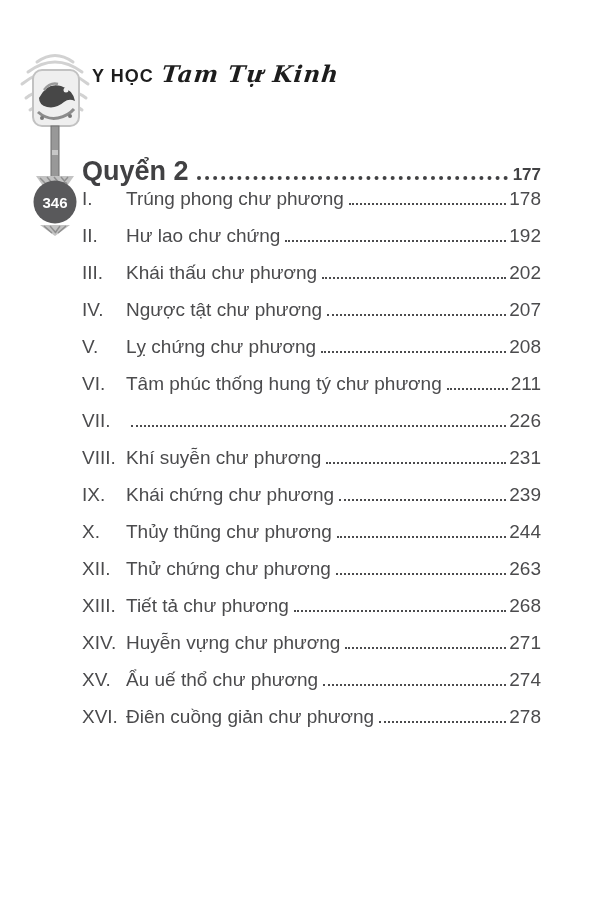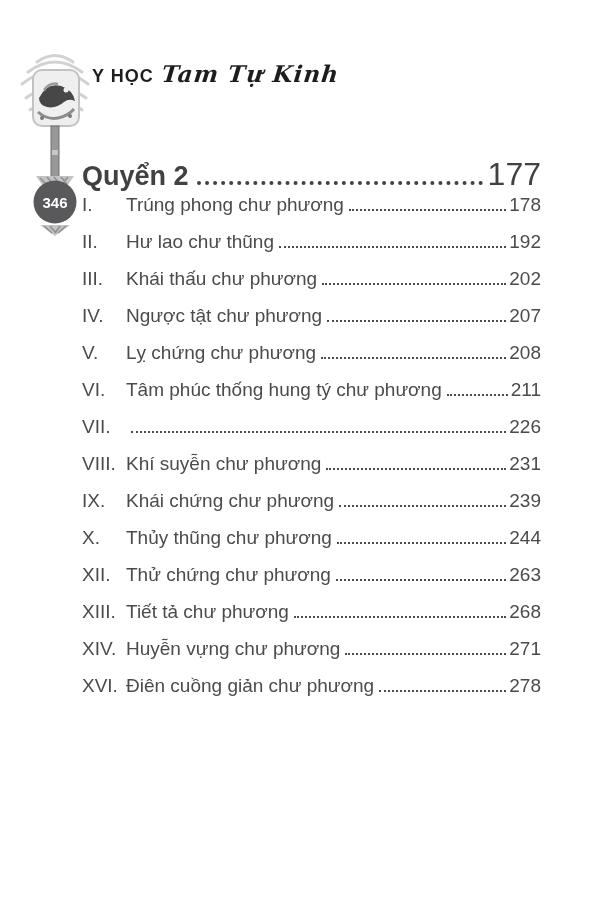--- a/index.html
+++ b/index.html
@@ -65,22 +65,22 @@
     font-weight: bold;
     white-space: nowrap;
   }
   .heading-dots {
     flex: 1;
     border-bottom: 4px dotted #414143;
     margin: 0 5px 6px 8px;
     min-width: 20px;
   }
   .heading-page {
-    font-size: 32px;
-    font-weight: normal;
+    font-size: 17px;
+    font-weight: bold;
     white-space: nowrap;
   }
 
   .toc-row {
     display: flex;
     align-items: baseline;
     font-size: 19px;
     line-height: 24px;
     color: #4b4b4d;
     margin-bottom: 13px;
@@ -156,21 +156,21 @@
     <div id="toc-list">
   <div class="toc-row">
     <span class="toc-num">I.</span>
     <span class="toc-title">Trúng phong chư phương</span>
     <span class="toc-dots"></span>
     <span class="toc-page">178</span>
   </div>
 
   <div class="toc-row">
     <span class="toc-num">II.</span>
-    <span class="toc-title">Hư lao chư thũng</span>
+    <span class="toc-title">Hư lao chư chứng</span>
     <span class="toc-dots"></span>
     <span class="toc-page">192</span>
   </div>
 
   <div class="toc-row">
     <span class="toc-num">III.</span>
     <span class="toc-title">Khái thấu chư phương</span>
     <span class="toc-dots"></span>
     <span class="toc-page">202</span>
   </div>
@@ -238,20 +238,26 @@
     <span class="toc-page">268</span>
   </div>
 
   <div class="toc-row">
     <span class="toc-num">XIV.</span>
     <span class="toc-title">Huyễn vựng chư phương</span>
     <span class="toc-dots"></span>
     <span class="toc-page">271</span>
   </div>
 
+  <div class="toc-row">
+    <span class="toc-num">XV.</span>
+    <span class="toc-title">Ẩu uế thổ chư phương</span>
+    <span class="toc-dots"></span>
+    <span class="toc-page">274</span>
+  </div>
 
   <div class="toc-row">
     <span class="toc-num">XVI.</span>
     <span class="toc-title">Điên cuồng giản chư phương</span>
     <span class="toc-dots"></span>
     <span class="toc-page">278</span>
   </div>
 </div>
   </div>
 

